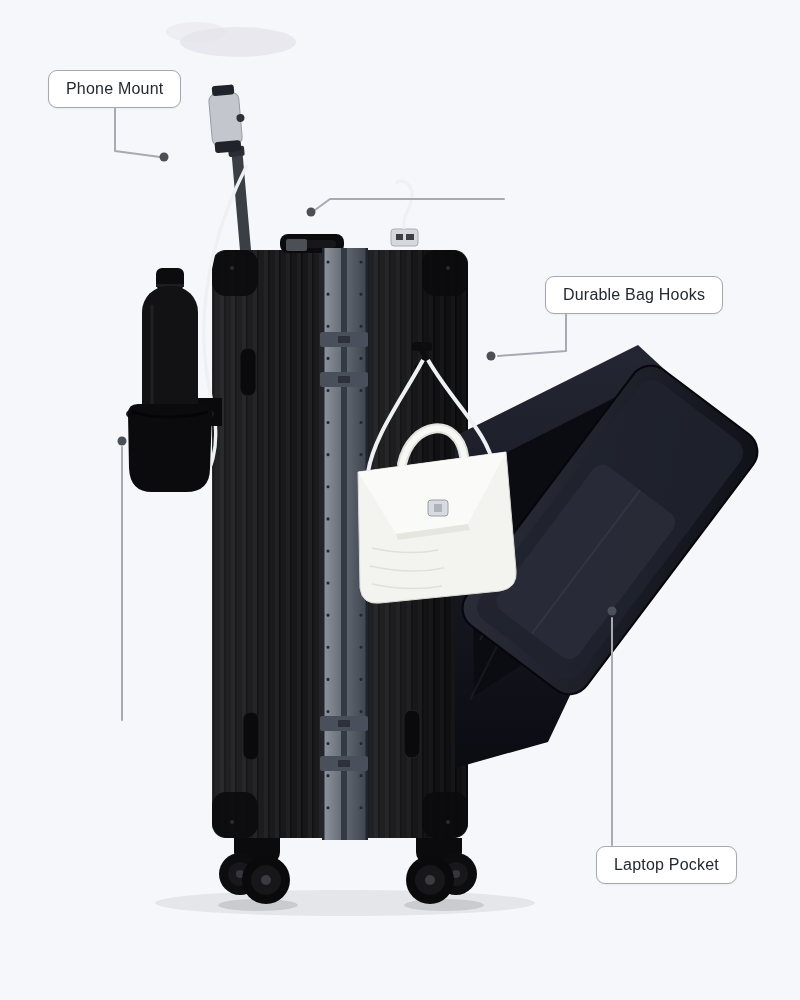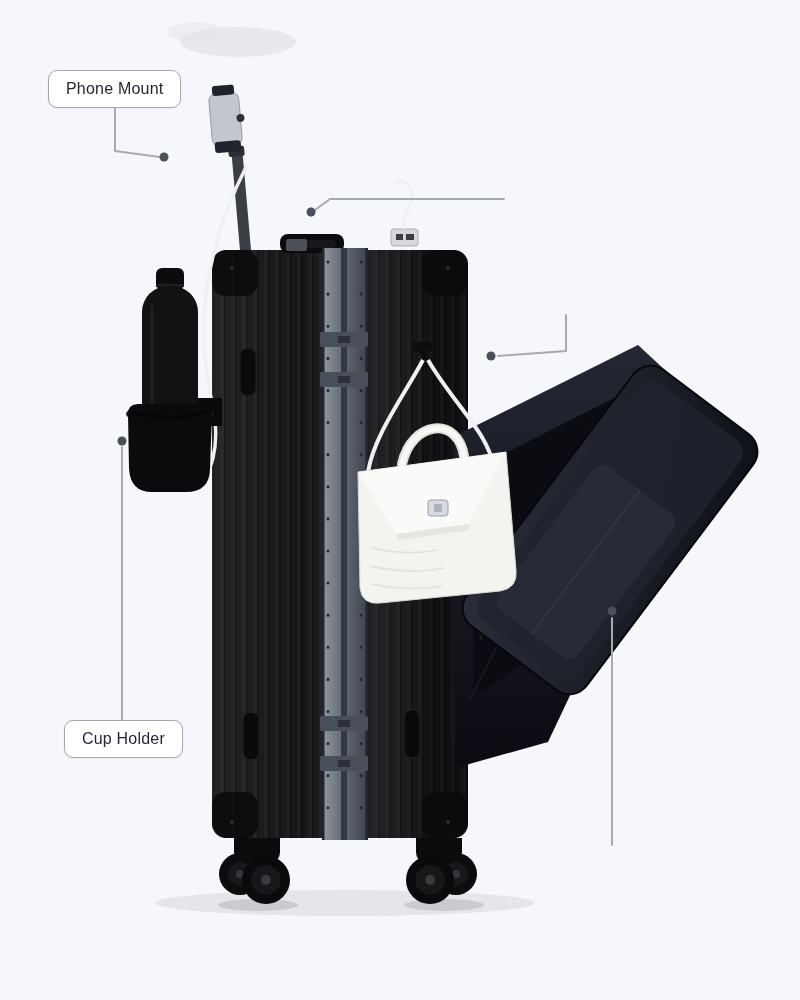--- a/index.html
+++ b/index.html
@@ -196,15 +196,16 @@
     <g fill="#4b4f57">
       <circle cx="164" cy="157" r="4.5"></circle>
       <circle cx="311" cy="212" r="4.5"></circle>
       <circle cx="491" cy="356" r="4.5"></circle>
       <circle cx="122" cy="441" r="4.5"></circle>
       <circle cx="612" cy="611" r="4.5"></circle>
     </g>
   </svg>
 
   <div class="callout" id="c-phone">Phone Mount</div>
-  <div class="callout" id="c-cup">Cup Holder</div>
+  <div class="callout" id="c-hooks">Durable Bag Hooks</div>
+  <div class="callout" id="c-laptop">Laptop Pocket</div>
 
 </div>
 
 </body></html>

